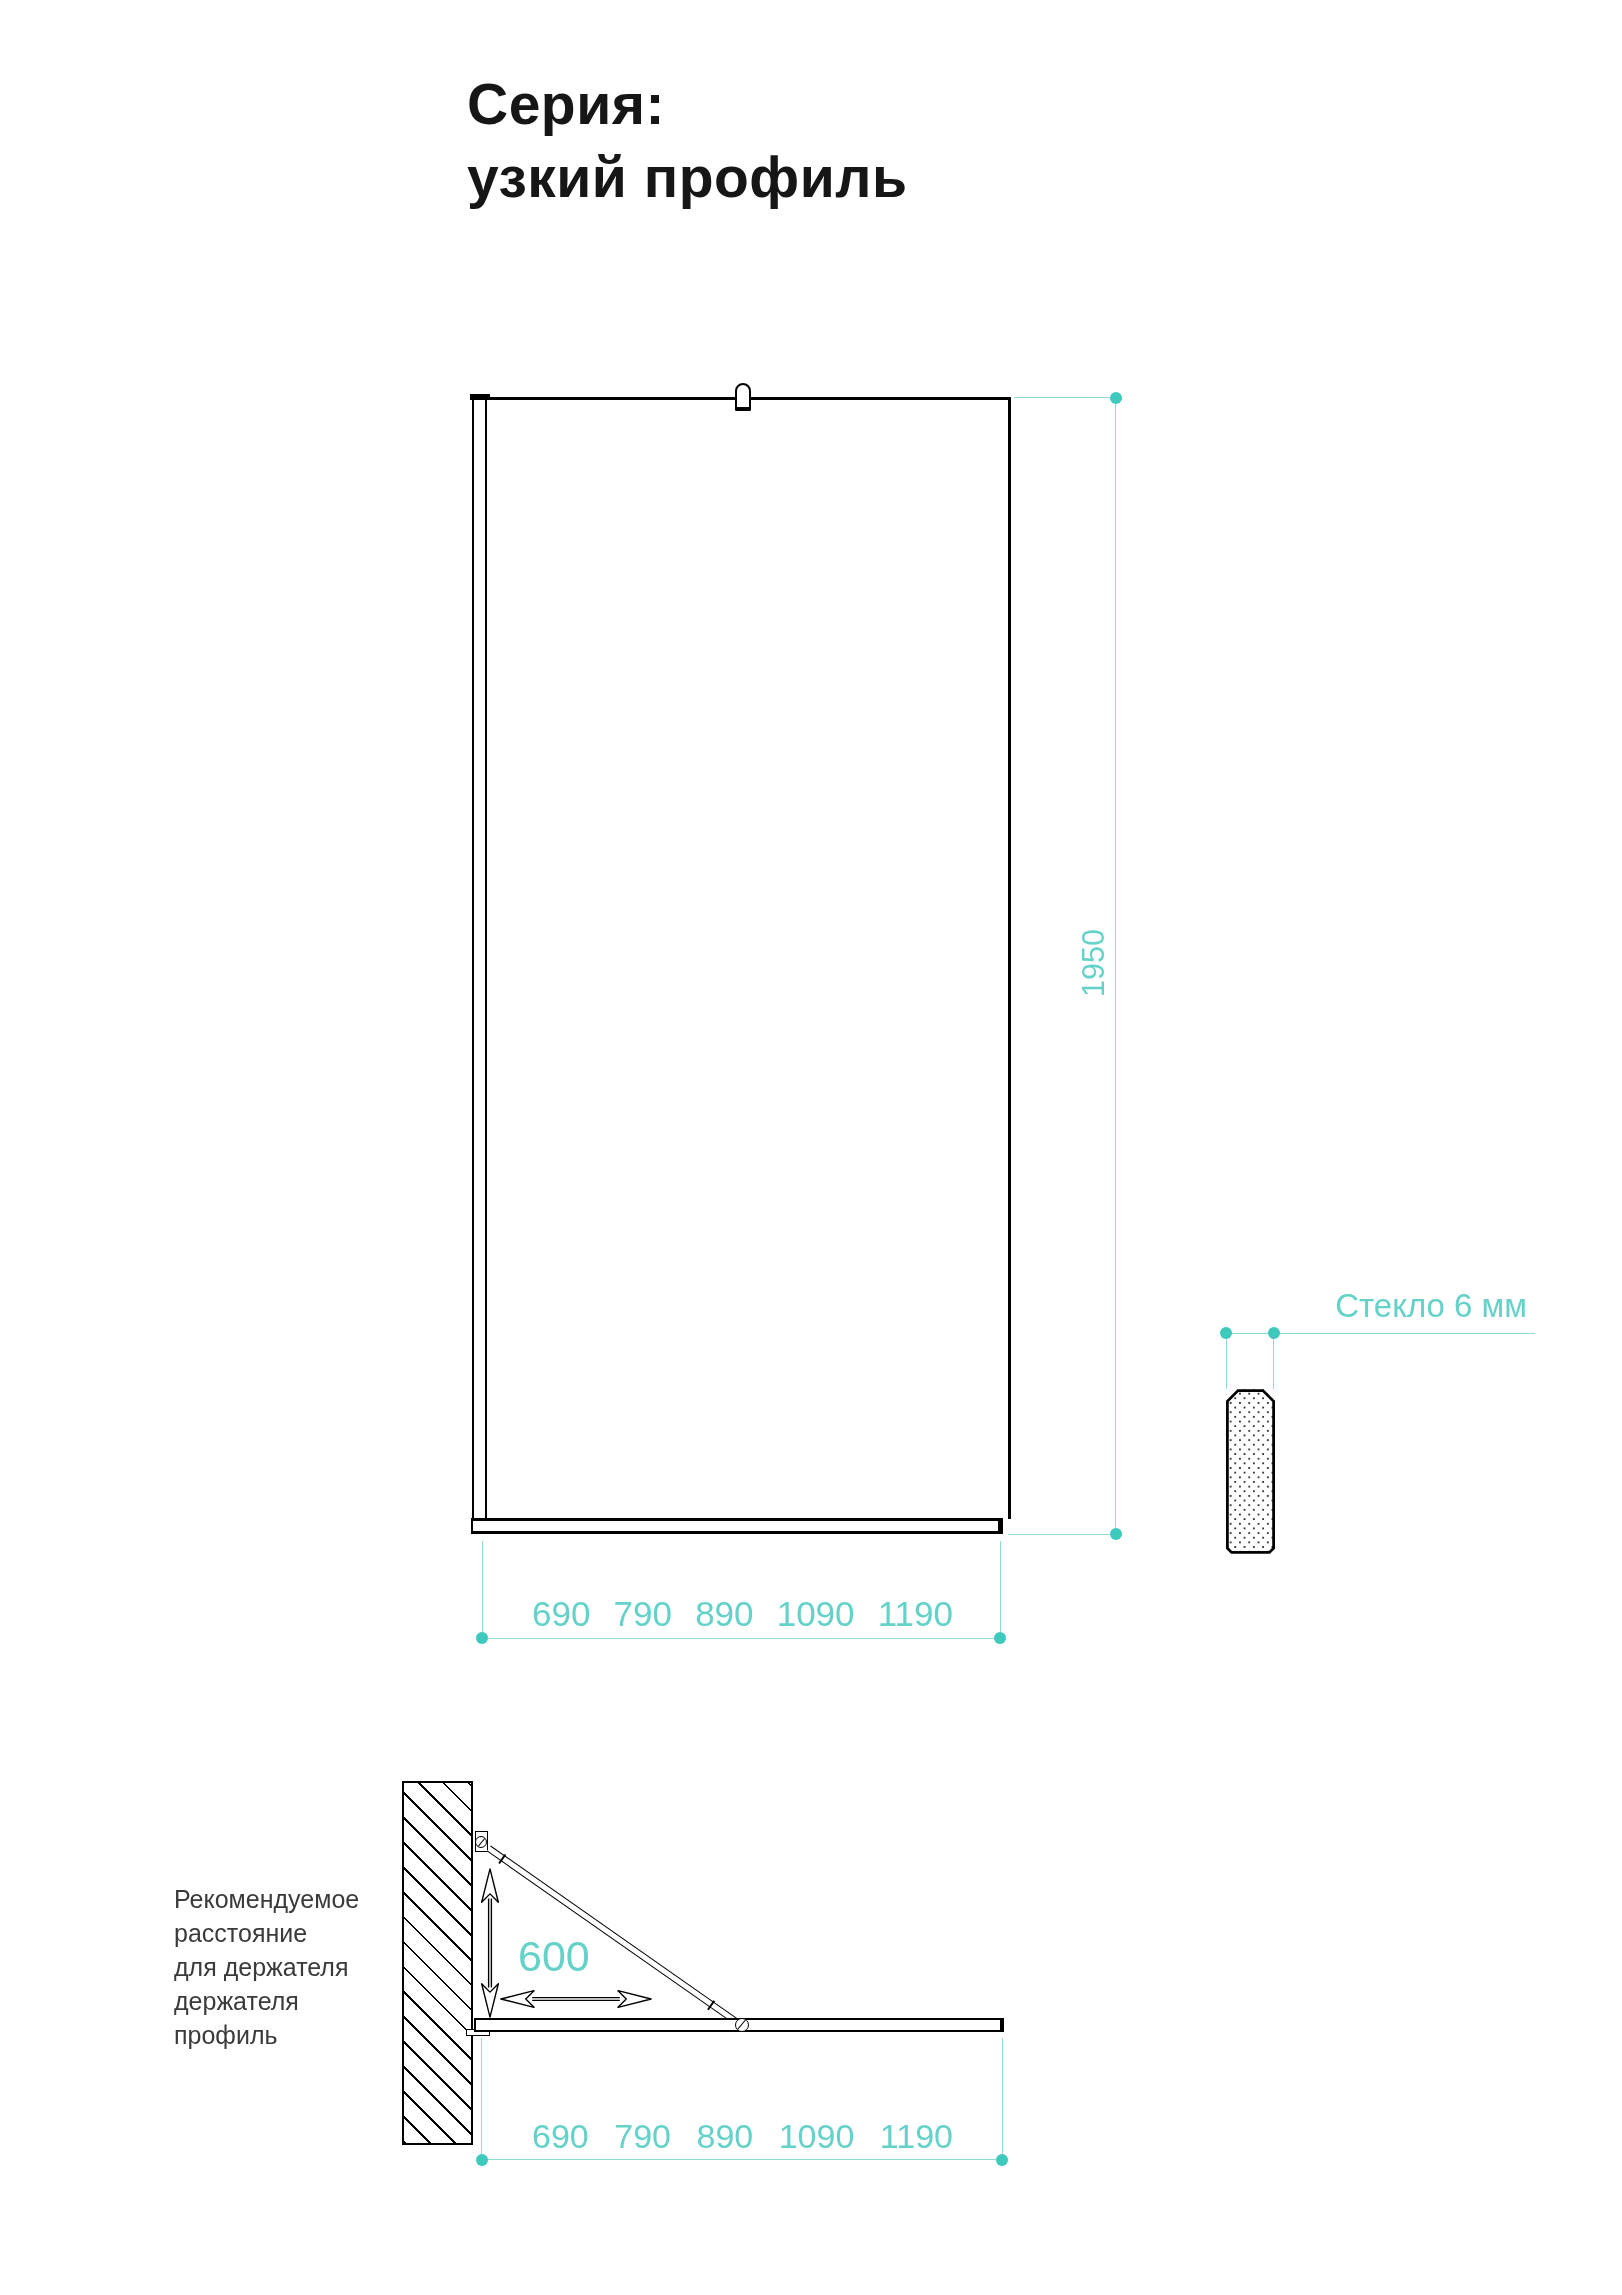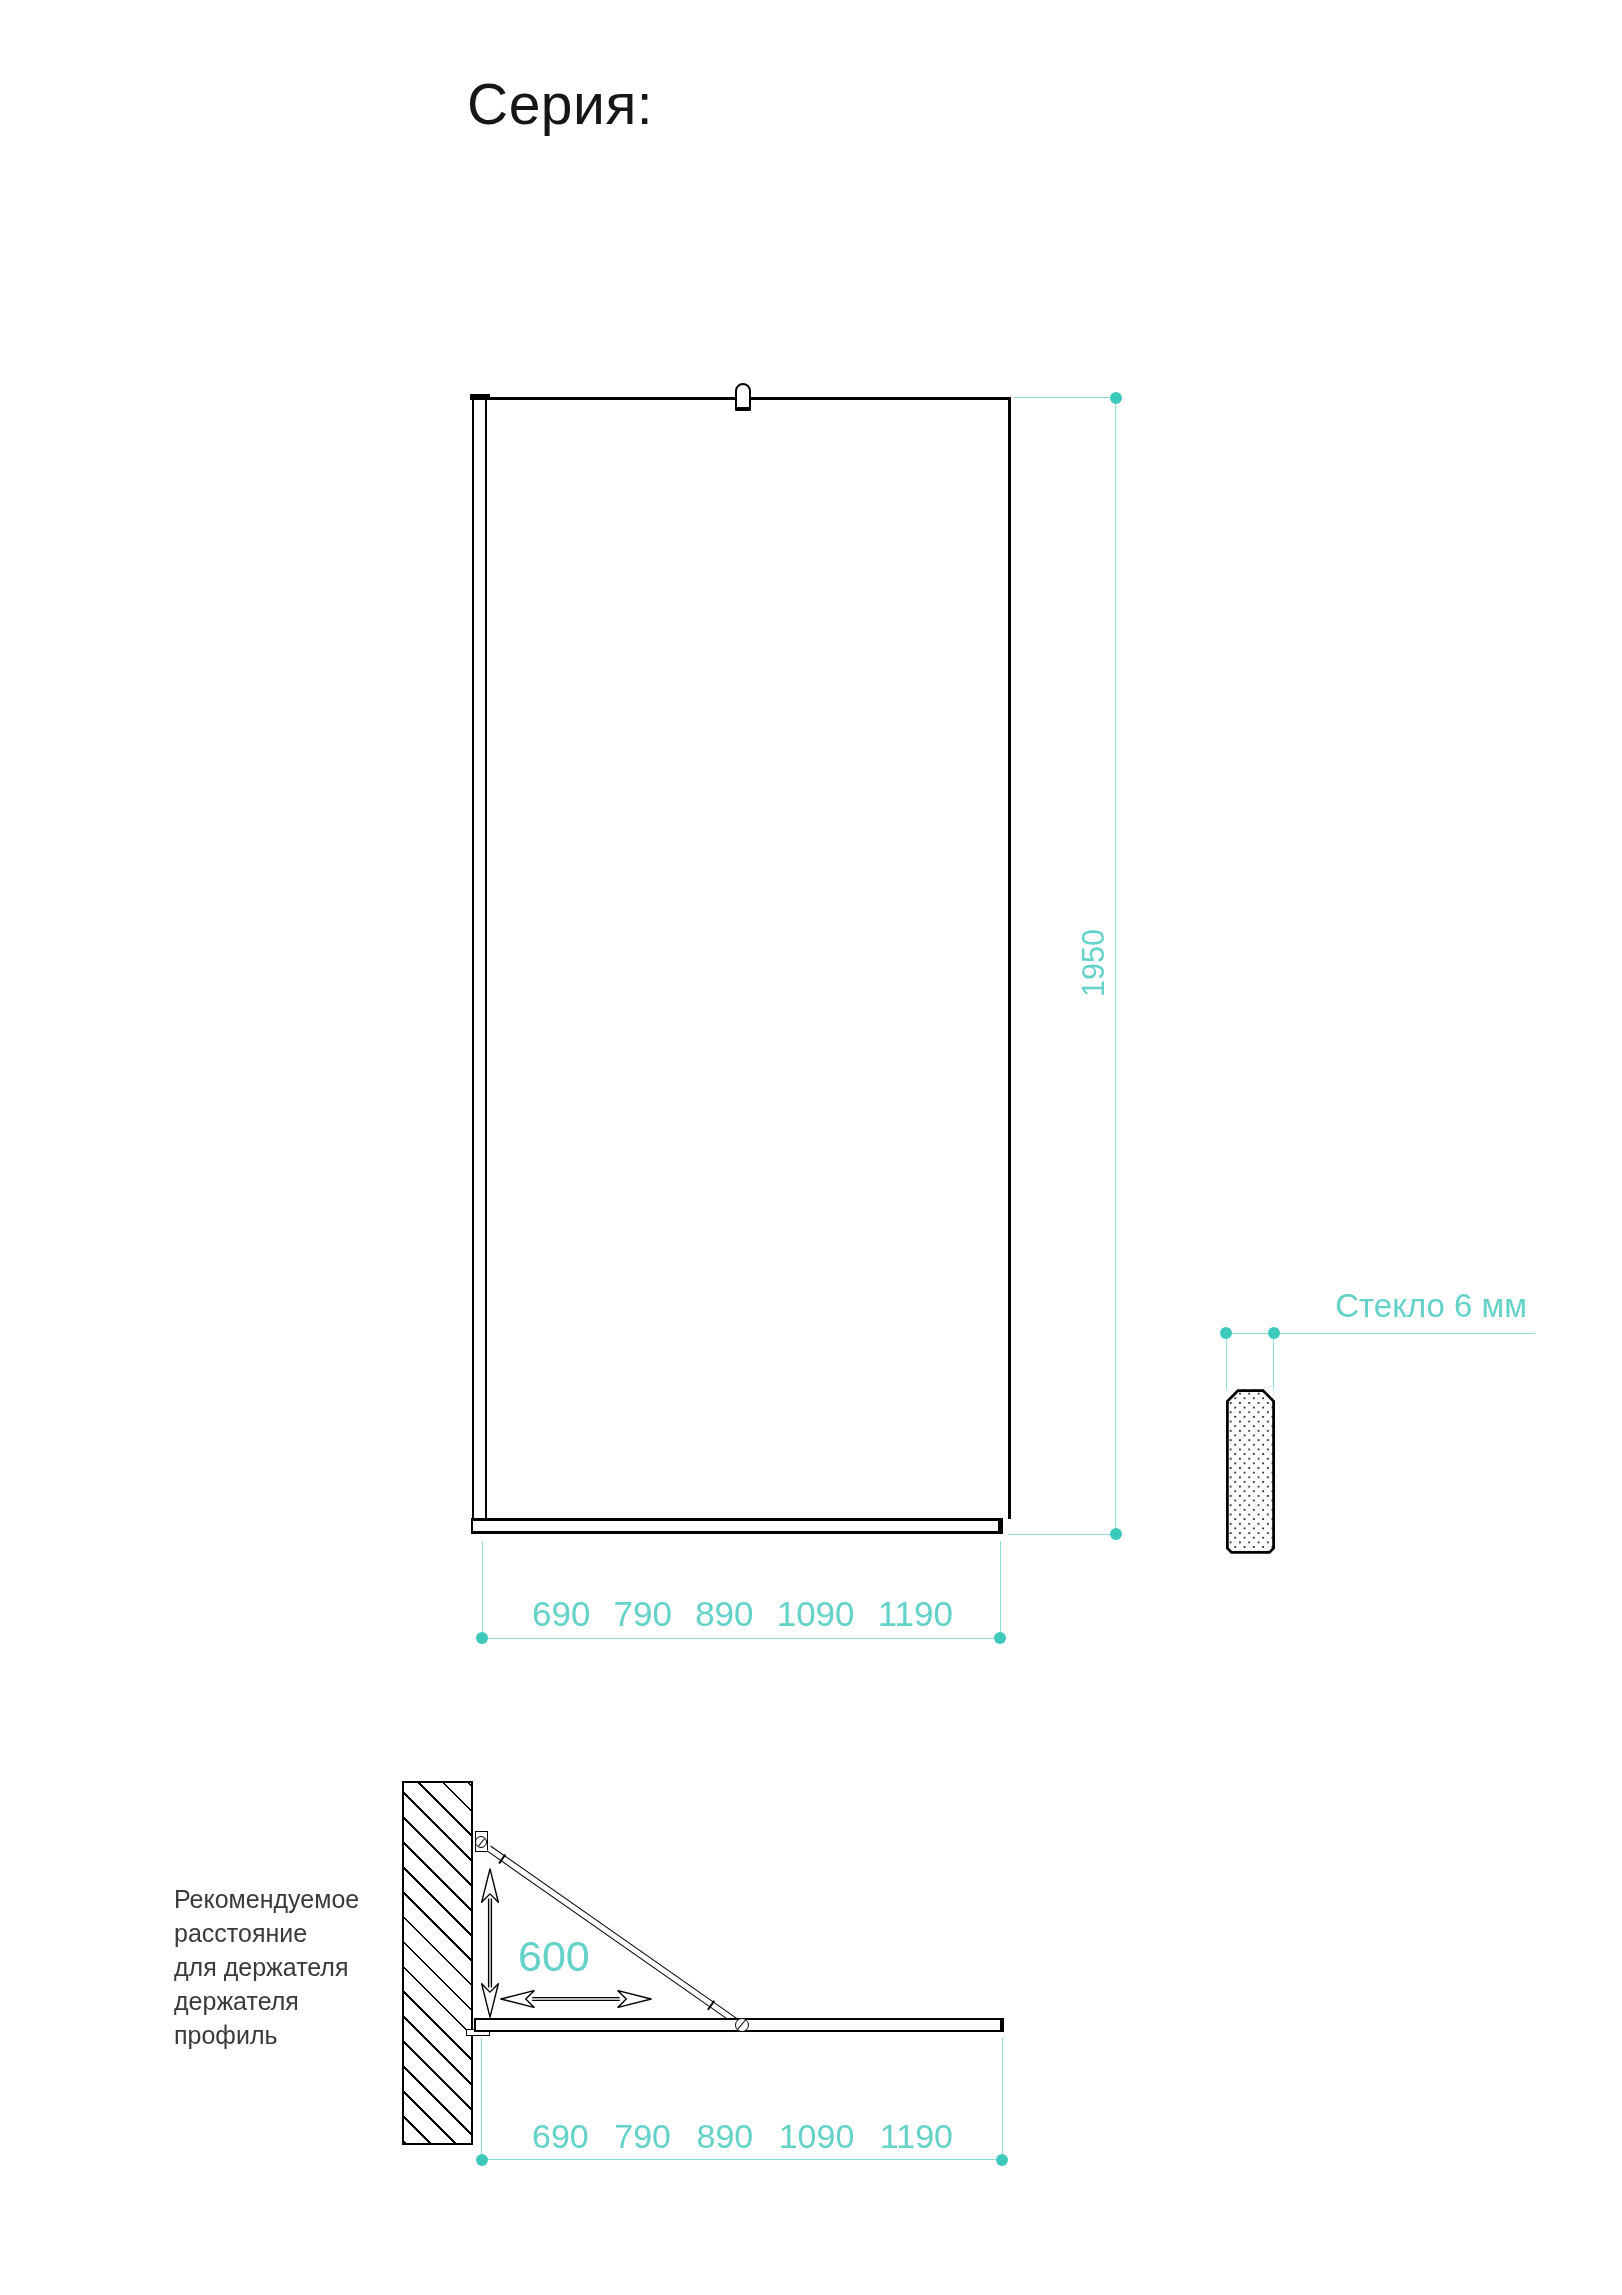--- a/index.html
+++ b/index.html
@@ -2,21 +2,21 @@
 <html style="font-size:7.4px"><head>
 <meta charset="utf-8">
 <style>
   html,body{margin:0;padding:0;background:#ffffff;}
   #canvas{
     position:relative;width:1623px;height:2295px;background:#ffffff;overflow:hidden;
     font-family:"Liberation Sans","DejaVu Sans",sans-serif;
   }
   .abs{position:absolute;}
   
-  .title{left:467px;top:68px;font-size:57px;line-height:73px;font-weight:400;
+  .title{left:467px;top:68px;font-size:57px;line-height:73px;font-weight:700;
          color:#161616;letter-spacing:0.5px;white-space:nowrap;}
   
   .ink{background:#000;}
   
   .dim-line{background:#8edcd5;}
   .dim-dot{width:12px;height:12px;border-radius:50%;background:#3ec9bd;}
   .dim-text{color:#64d2c8;white-space:nowrap;}
   .num-row{display:flex;justify-content:space-between;gap:16.7px;font-size:35px;color:#64d2c8;}
   
   .hatch-wall{
@@ -36,20 +36,21 @@
     background-position:0 0,4.6px 4.6px;
   }
 </style>
 </head>
 <body>
 
 <div id="canvas">
 
   <div class="abs title">
     <div>Серия:</div>
+    <div>узкий профиль</div>
   </div>
 
   <div class="abs">
 
     <div class="abs ink" style="left:470px;top:394px;width:20.4px;height:6px;"></div>
     <div class="abs ink" style="left:472px;top:397px;width:2.3px;height:1122px;"></div>
     <div class="abs ink" style="left:485px;top:397px;width:2.3px;height:1122px;"></div>
 
     <div class="abs ink" style="left:485px;top:397px;width:526px;height:3.2px;"></div>
     <div class="abs ink" style="left:1008px;top:397px;width:2.8px;height:1122px;"></div>

